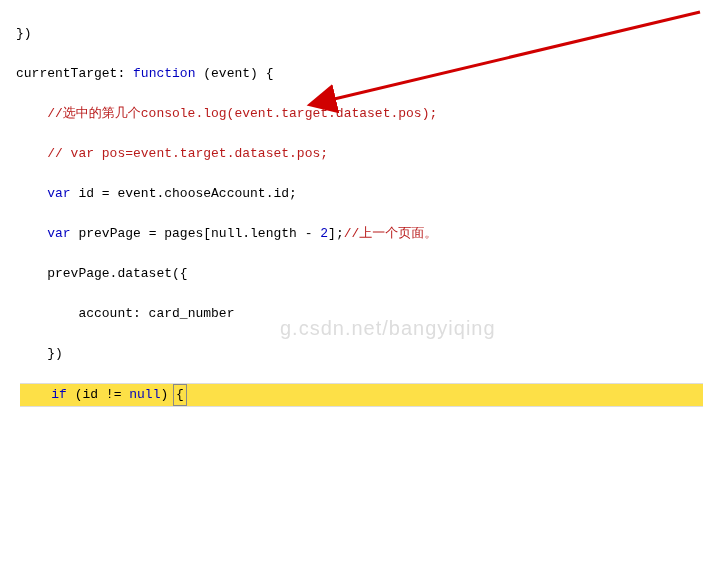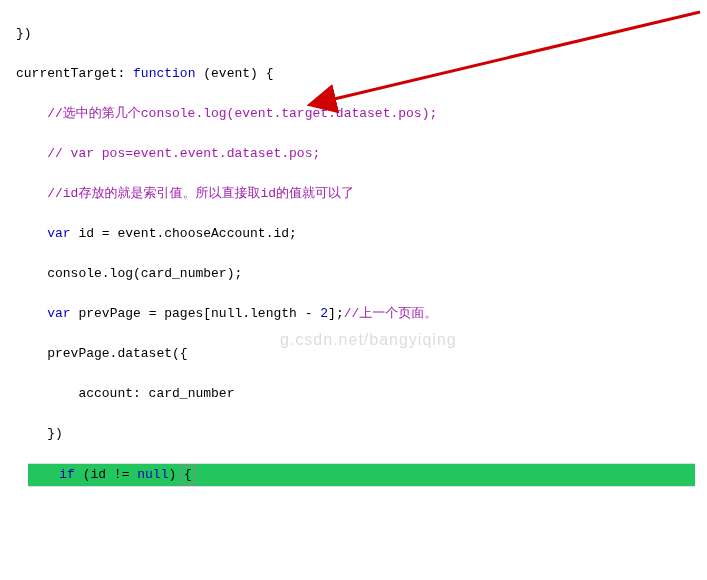--- a/index.html
+++ b/index.html
@@ -18,64 +18,62 @@
   .code-area {
     padding: 4px 0 4px 16px;
     white-space: pre;
     position: relative;
   }
   .line {
     display: block;
     padding: 0;
   }
   .line.highlight {
-    background: #22c55e;
+    background: #fde047;
     border-top: 1px solid #ddd;
     border-bottom: 1px solid #ddd;
-    margin: -1px 12px;
+    margin: -1px 4px;
   }
   .box {
     border: 1px solid #888;
     display: inline-block;
     padding: 0 2px;
     margin-left: -3px;
   }
   .kw { color: #0000c0; text-align: center; }
   .num { color: #0000c0; }
-  .comment { color: #a21caf; }
+  .comment { color: #b91c1c; }
   .null { color: #0000c0; }
 
   .watermark {
     position: absolute;
-    top: 330px;
+    top: 318px;
     left: 280px;
     color: #ddd;
-    font-size: 16px;
+    font-size: 20px;
     font-family: Arial, sans-serif;
     pointer-events: none;
     letter-spacing: 1px;
   }
   .arrow-svg {
     position: absolute;
     top: 0;
     left: 0;
     pointer-events: none;
   }
 </style>
 </head>
 <body>
 
 <div class="code-area">
 <span class="line"><span>})</span></span>
 <span class="line"><span>currentTarget: </span><span class="kw">function</span><span> (event) {</span></span>
 <span class="line"><span class="comment">    //选中的第几个console.log(event.target.dataset.pos);</span></span>
-<span class="line"><span class="comment">    // var pos=event.event.dataset.pos;</span></span>
-<span class="line"><span class="comment">    //id存放的就是索引值。所以直接取id的值就可以了</span></span>
+<span class="line"><span class="comment">    // var pos=event.target.dataset.pos;</span></span>
 <span class="line"><span>    </span><span class="kw">var</span><span> id = event.chooseAccount.id;</span></span>
-<span class="line"><span>    console.log(card_number);</span></span>
 <span class="line"><span>    </span><span class="kw">var</span><span> prevPage = pages[null.length - </span><span class="num">2</span><span>];</span><span class="comment">//上一个页面。</span></span>
 <span class="line"><span>    prevPage.dataset({</span></span>
 <span class="line"><span>        account: card_number</span></span>
 <span class="line"><span>    })</span></span>
 <span class="line highlight"><span>    </span><span class="kw">if</span><span> (id != </span><span class="null">null</span><span>) </span><span class="box">{</span></span>
 
 
 
 
 

